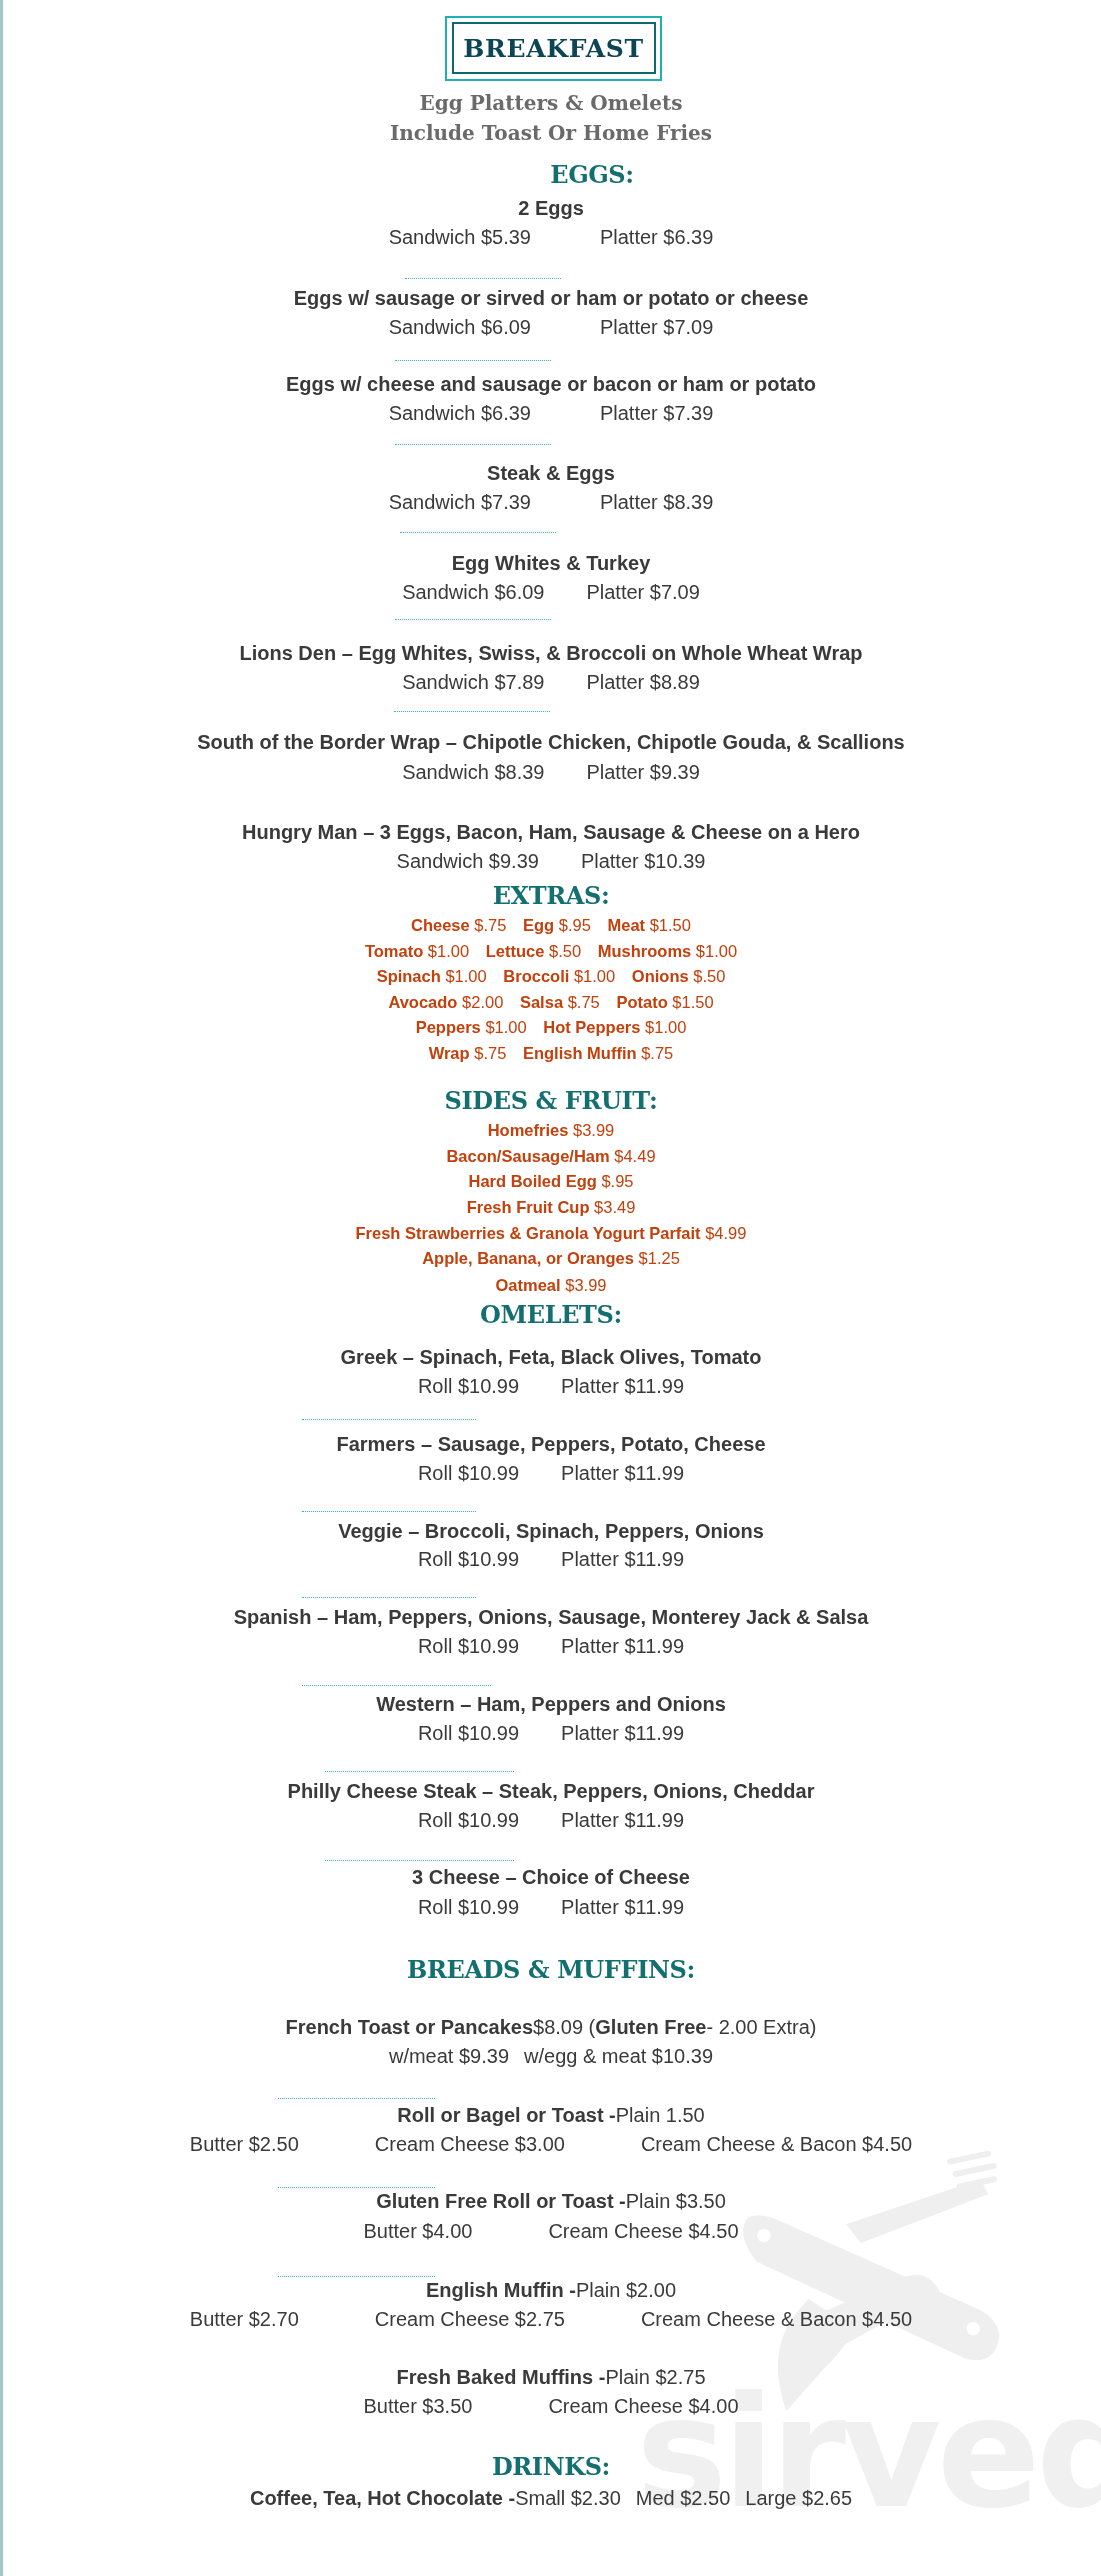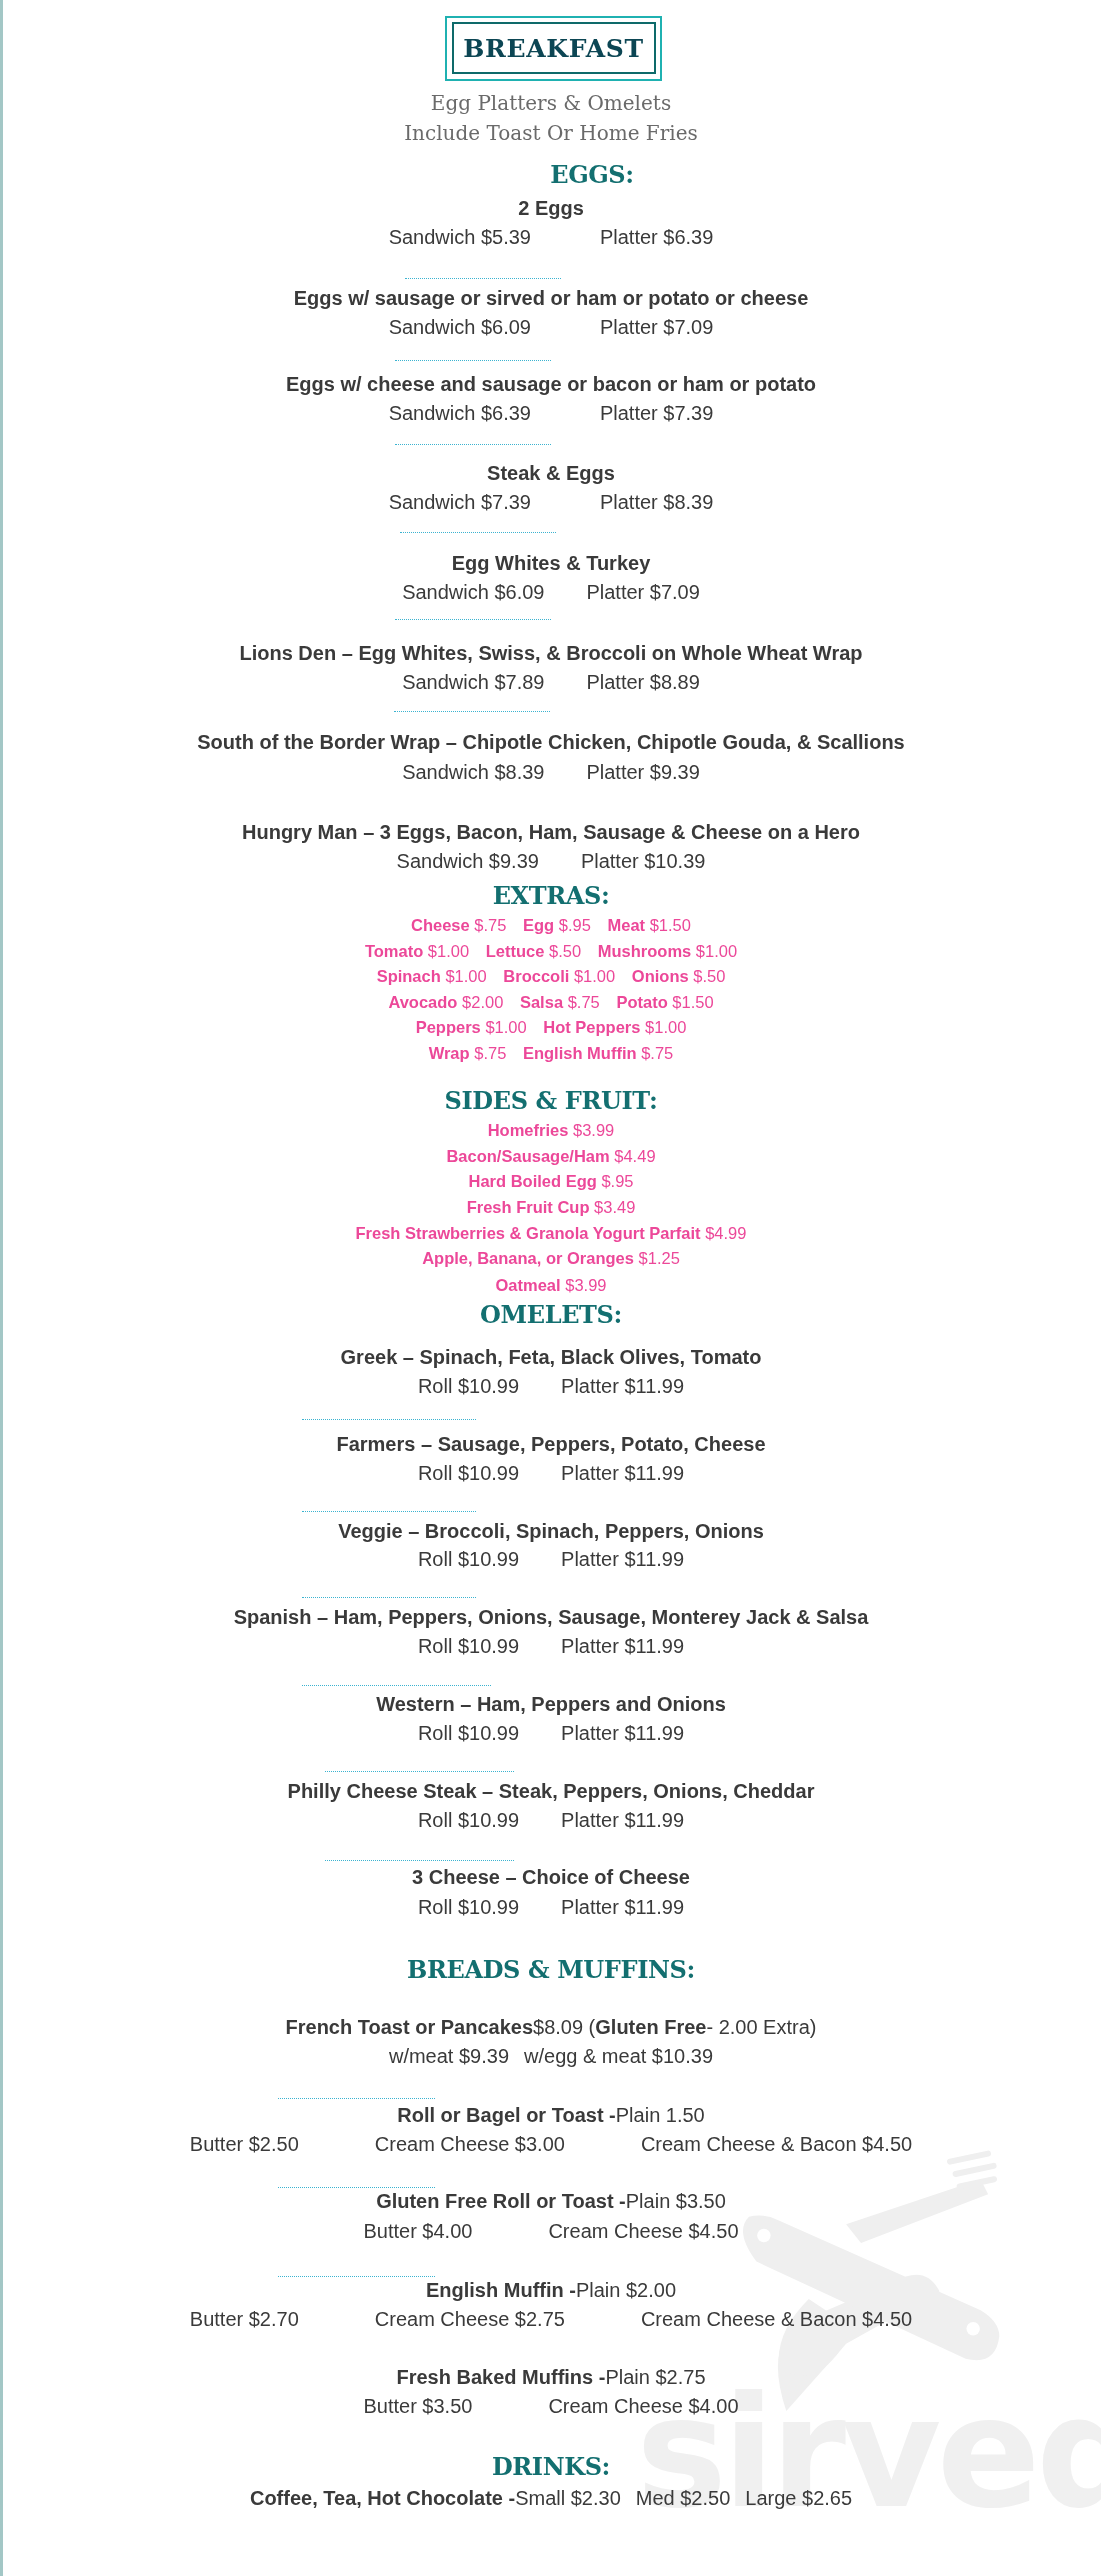--- a/index.html
+++ b/index.html
@@ -12,35 +12,35 @@
   .wm-knife { left: 734px; top: 2149px; width: 284px; height: 270px; }
   .wm-text { left: 636px; top: 2377px; font-family: "DejaVu Sans", sans-serif; font-weight: bold; font-size: 153px; color: #f0f0f0; letter-spacing: -4.5px; line-height: 1; }
 
   .page { position: absolute; left: 0; top: 0; width: 1102px; }
   .abs { position: absolute; left: 0; width: 1102px; text-align: center; white-space: nowrap; }
 
   .title-box { position: absolute; left: 445px; top: 15.7px; width: 217px; height: 65px; border: 2.2px solid #1fb1b1; padding: 4.5px; }
   .title-inner { width: 100%; height: 100%; border: 2.2px solid #0e6a6a; display: flex; align-items: center; justify-content: center; }
   .title-text { font-family: "DejaVu Serif", serif; font-weight: bold; font-size: 25px; color: #0c4654; letter-spacing: 0.7px; }
 
-  .subtitle { font-family: "DejaVu Serif", serif; font-weight: normal; font-size: 20px; color: #6a6a6a; line-height: 30px; }
+  .subtitle { font-family: "DejaVu Serif", serif; font-weight: bold; font-size: 20px; color: #6a6a6a; line-height: 30px; }
 
   .section-heading { font-family: "DejaVu Serif", serif; font-weight: bold; font-size: 24px; color: #136f70; letter-spacing: -0.4px; }
 
   .item-name { font-weight: bold; font-size: 20px; color: #3a3a3a; }
   .price-line { font-size: 20px; color: #3a3a3a; }
   .price-line span { display: inline-block; }
   .gap-lg { margin-left: 69px; }
   .gap-md { margin-left: 42px; }
   .gap-sm { margin-left: 15px; }
   .gap-xl { margin-left: 76px; }
 
   .divider { position: absolute; height: 0; border-top: 1.5px dotted #3bb3d0; }
 
-  .small-line { font-size: 16.5px; color: #ec4899; }
+  .small-line { font-size: 16.5px; color: #c2410c; }
   .small-line b { font-weight: bold; }
   .small-line .pr { font-weight: normal; margin-right: 12px; }
   .small-line .pr:last-child { margin-right: 0; }
 
   .b { font-weight: bold; }
 </style>
 </head>
 <body>
 
 <div class="left-strip"></div>

